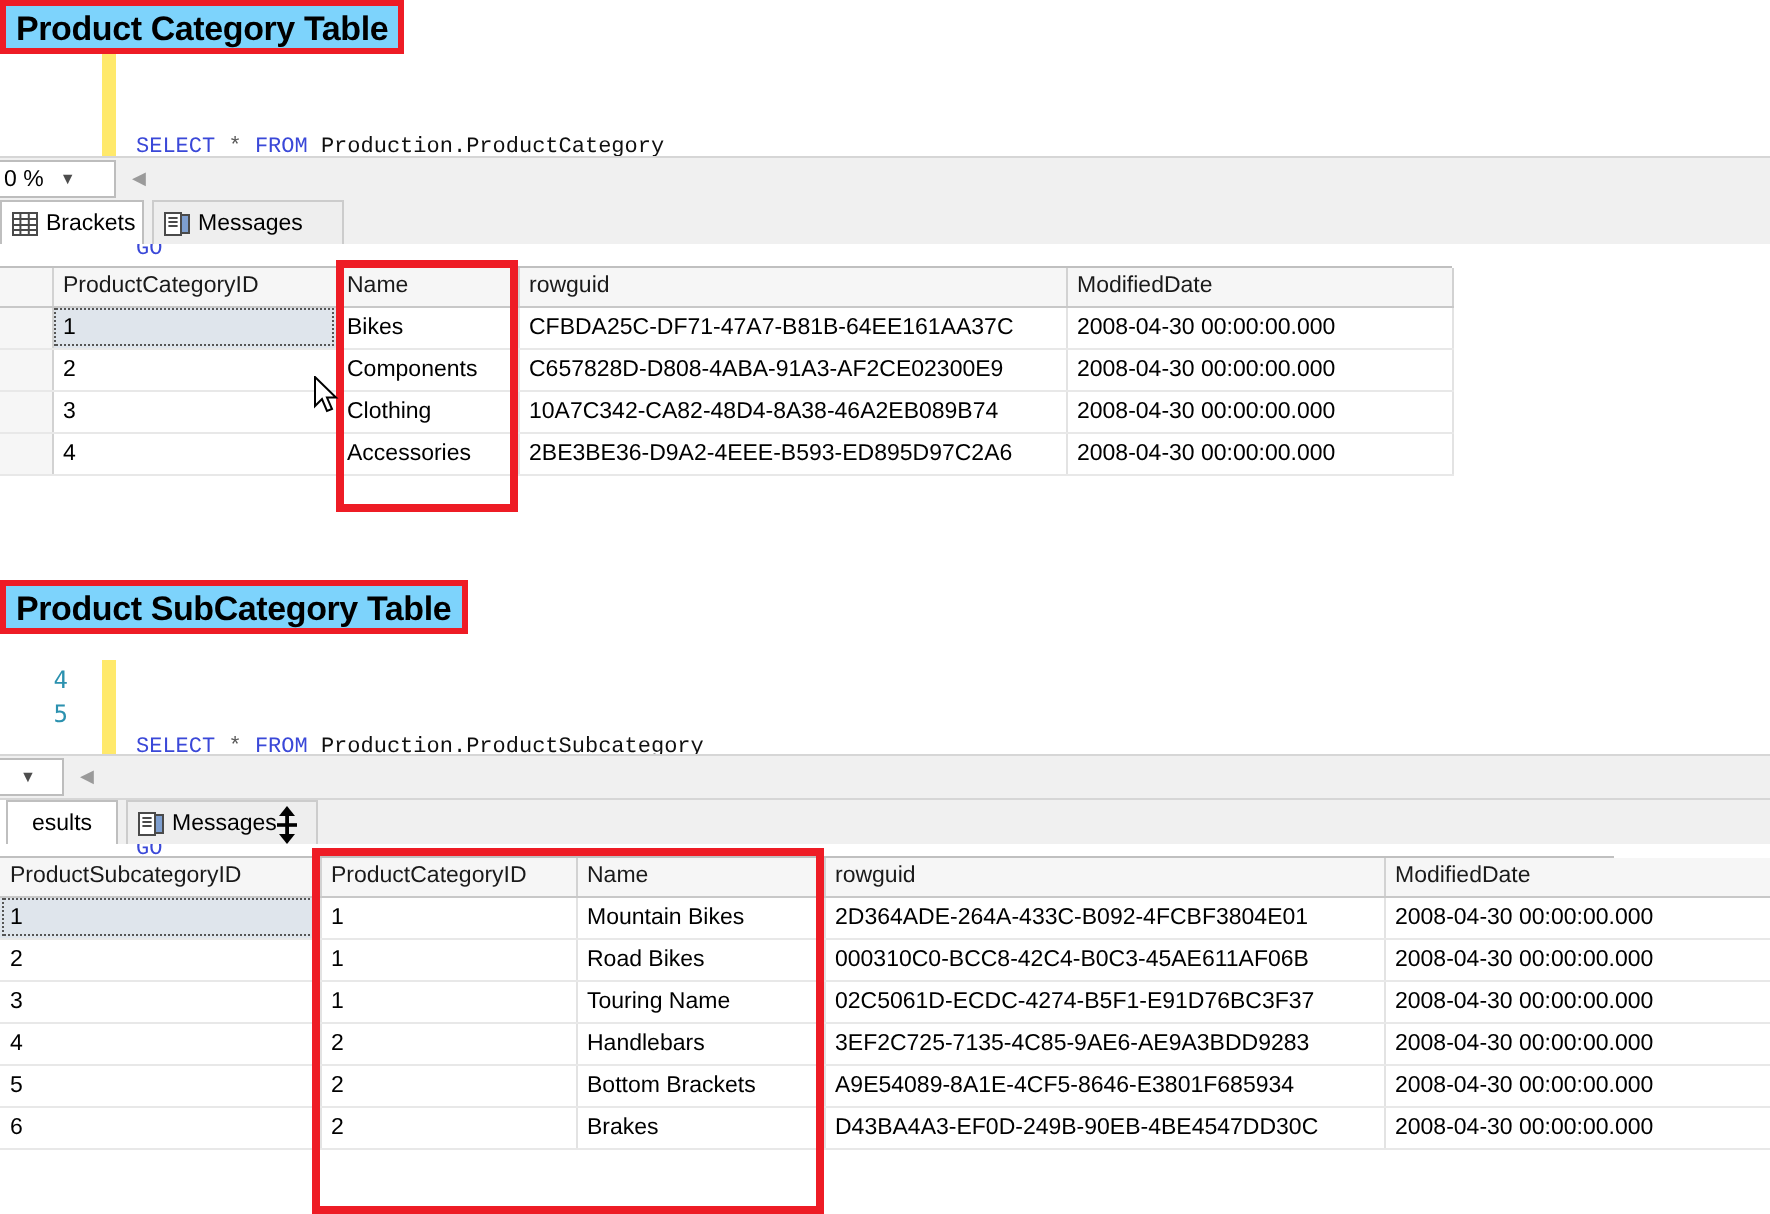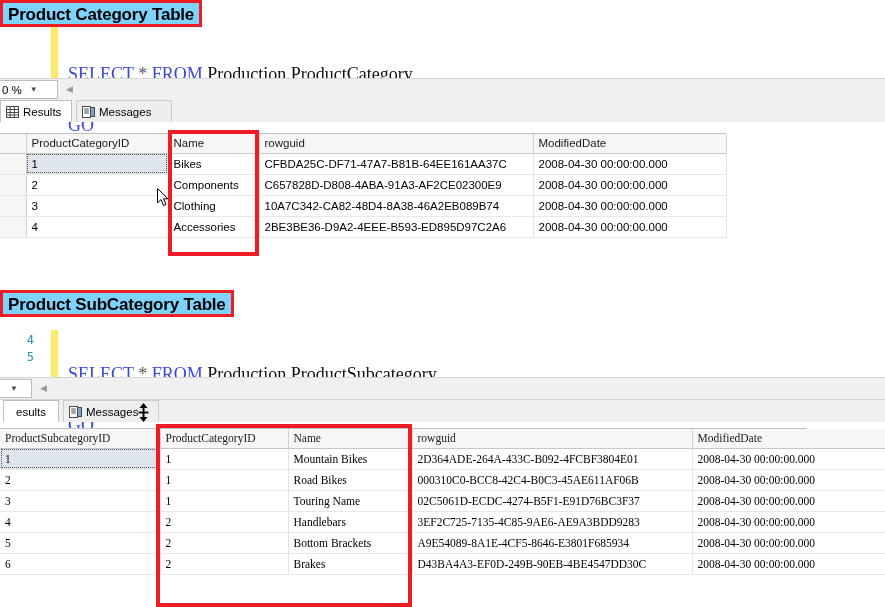--- a/index.html
+++ b/index.html
@@ -67,22 +67,22 @@
   .ed-gutter .ln { height: 17px; line-height: 17px; color: #2b91af; }
   .ed-changebar {
     position: absolute;
     left: 51px; top: 0; bottom: 0;
     width: 7px;
     background: #ffe96b;
   }
   .ed-code {
     position: absolute;
     left: 68px; top: 0; right: 0; bottom: 0;
-    font-family: Liberation Serif, serif;
-    font-size: 18px;
+    font-family: Liberation Mono, monospace;
+    font-size: 11px;
     line-height: 17px;
     white-space: pre;
   }
   .kw   { color: #3a48d8; }
   .star { color: #5a5a5a; }
   .idn  { color: #101010; }
 
   
   .zoomstrip {
     position: absolute;
@@ -228,21 +228,21 @@
 <div class="tabstrip" style="left:0px; top:100px; width:885px;">
   <div class="rtab active" style="left:0px; width:72px;">
     <svg class="ico-grid" width="13" height="12" viewBox="0 0 13 12">
       <rect x="0.5" y="0.5" width="12" height="11" fill="#ffffff" stroke="#4a4a4a"></rect>
       <line x1="0.5" y1="3.5" x2="12.5" y2="3.5" stroke="#4a4a4a"></line>
       <line x1="0.5" y1="6.5" x2="12.5" y2="6.5" stroke="#4a4a4a"></line>
       <line x1="0.5" y1="9.0" x2="12.5" y2="9.0" stroke="#4a4a4a"></line>
       <line x1="4.2" y1="0.5" x2="4.2" y2="11.5" stroke="#4a4a4a"></line>
       <line x1="8.4" y1="0.5" x2="8.4" y2="11.5" stroke="#4a4a4a"></line>
     </svg>
-    <span>Results</span>
+    <span>Brackets</span>
   </div>
   <div class="rtab inactive" style="left:76px; width:96px;">
     <svg class="ico-msg" width="13" height="12" viewBox="0 0 13 12">
       <rect x="0.5" y="0.5" width="8" height="11" fill="#ffffff" stroke="#4a4a4a"></rect>
       <line x1="2.2" y1="3" x2="6.8" y2="3" stroke="#4a4a4a"></line>
       <line x1="2.2" y1="5" x2="6.8" y2="5" stroke="#4a4a4a"></line>
       <line x1="2.2" y1="7" x2="6.8" y2="7" stroke="#4a4a4a"></line>
       <rect x="8.5" y="1.5" width="4" height="9" fill="#7e9fd0" stroke="#4a4a4a"></rect>
     </svg>
     <span>Messages</span>
@@ -332,21 +332,21 @@
       <rect x="0.5" y="0.5" width="8" height="11" fill="#ffffff" stroke="#4a4a4a"></rect>
       <line x1="2.2" y1="3" x2="6.8" y2="3" stroke="#4a4a4a"></line>
       <line x1="2.2" y1="5" x2="6.8" y2="5" stroke="#4a4a4a"></line>
       <line x1="2.2" y1="7" x2="6.8" y2="7" stroke="#4a4a4a"></line>
       <rect x="8.5" y="1.5" width="4" height="9" fill="#7e9fd0" stroke="#4a4a4a"></rect>
     </svg>
     <span>Messages</span>
   </div>
 </div>
 
-<div class="grid" id="grid2" style="left:0px; top:428px; width:807px;font-family:Liberation Serif, serif;">
+<div class="grid" id="grid2" style="left:0px; top:428px; width:807px;">
   <table>
     <colgroup>
       <col style="width:160px">
         <col style="width:128px">
         <col style="width:124px">
         <col style="width:280px">
         <col style="width:193px">
     </colgroup>
     <thead>
       <tr>

